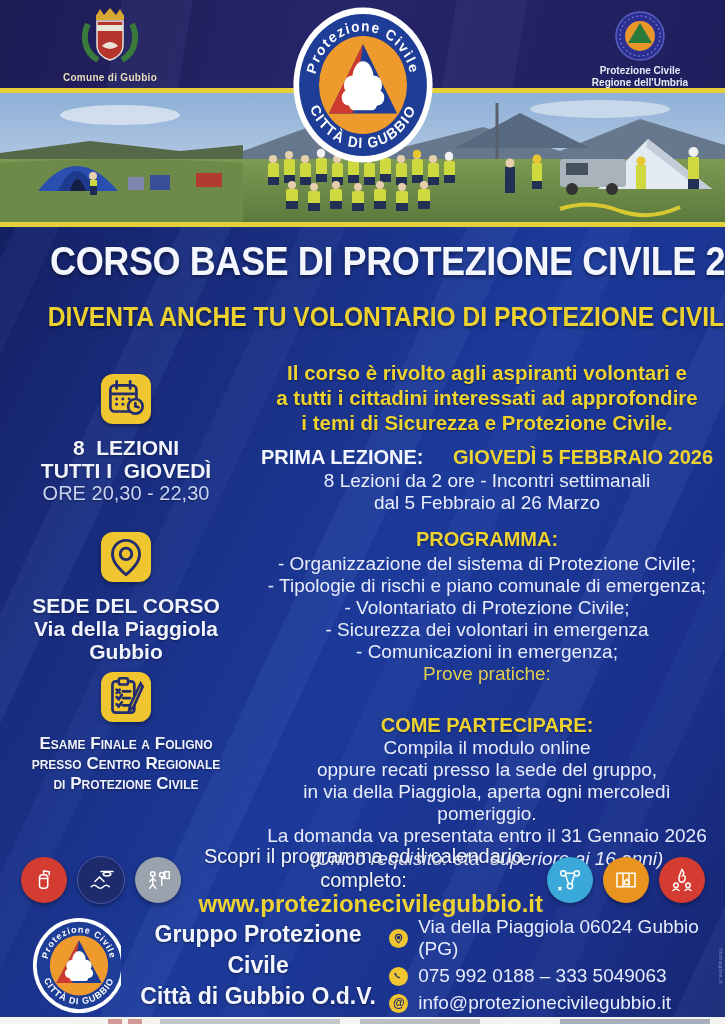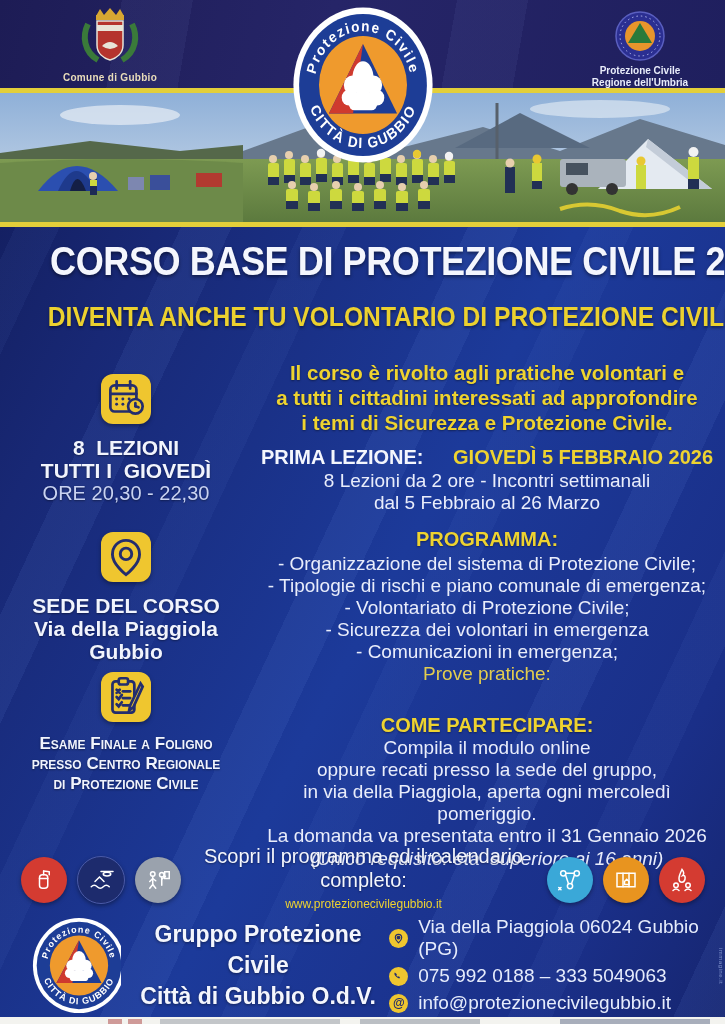--- a/index.html
+++ b/index.html
@@ -53,21 +53,21 @@
   .note{font-style:italic;font-size:19px;line-height:22px;margin-top:1px;}
   .part{margin-top:28px;}
   
   .cta-row{left:0;top:846px;width:725px;height:68px;display:flex;align-items:center;justify-content:center;z-index:3;gap:10px;}
   .circ{width:46px;height:46px;border-radius:50%;flex:0 0 auto;display:flex;align-items:center;justify-content:center;
     box-shadow:0 2px 4px rgba(0,0,0,.35);}
   .c-red{background:#d43b31;} .c-navy{background:#1d2b6d;border:1px solid #4a5aa8;} .c-gray{background:#9aa2ad;}
   .c-blue{background:#3aa8d8;} .c-orange{background:#e8941f;}
   .cta-text{width:330px;text-align:center;margin:0 8px;}
   .cta-l1{font-size:20px;font-weight:normal;color:#f4f6fd;line-height:24px;text-shadow:0 1px 2px rgba(0,0,0,.4);}
-  .cta-url{font-size:12px;font-weight:normal;color:#eed330;line-height:24px;cursor:pointer;}
+  .cta-url{font-size:24px;font-weight:bold;color:#eed330;line-height:24px;cursor:pointer;}
   
   .footer{left:0;top:914px;width:725px;height:102px;display:flex;align-items:center;z-index:3;padding-left:32px;box-sizing:border-box;}
   .f-org{width:252px;text-align:center;margin-left:18px;}
   .f-org div{font-size:23px;font-weight:bold;color:#f4f6fd;line-height:31px;text-shadow:0 1px 3px rgba(0,0,0,.45);}
   .contacts{margin-left:12px;}
   .c-row{display:flex;align-items:center;margin:5px 0;}
   .c-ic{width:19px;height:19px;border-radius:50%;background:#efc62f;display:flex;align-items:center;justify-content:center;
     margin-right:10px;flex:0 0 auto;font-weight:bold;color:#1e2a6e;font-size:12px;}
   .c-txt{font-size:19px;color:#e6ecfc;}
   
@@ -328,21 +328,21 @@
       </svg>
     </span>
     <div class="lc-lines">
       <div class="lc-line smallcaps">Esame Finale a Foligno</div>
       <div class="lc-line smallcaps">presso Centro Regionale</div>
       <div class="lc-line smallcaps">di Protezione Civile</div>
     </div>
   </div>
 
   <div class="layer rightcol">
-    <div class="intro-line">Il corso è rivolto agli pratiche volontari e</div>
+    <div class="intro-line">Il corso è rivolto agli aspiranti volontari e</div>
     <div class="intro-line">a tutti i cittadini interessati ad approfondire</div>
     <div class="intro-line">i temi di Sicurezza e Protezione Civile.</div>
 
     <div class="fl">
       <span class="lbl">PRIMA LEZIONE:</span>
       <span> </span>
       <span class="date">GIOVEDÌ 5 FEBBRAIO 2026</span>
     </div>
     <div class="body-line">8 Lezioni da 2 ore - Incontri settimanali</div>
     <div class="body-line">dal 5 Febbraio al 26 Marzo</div>

